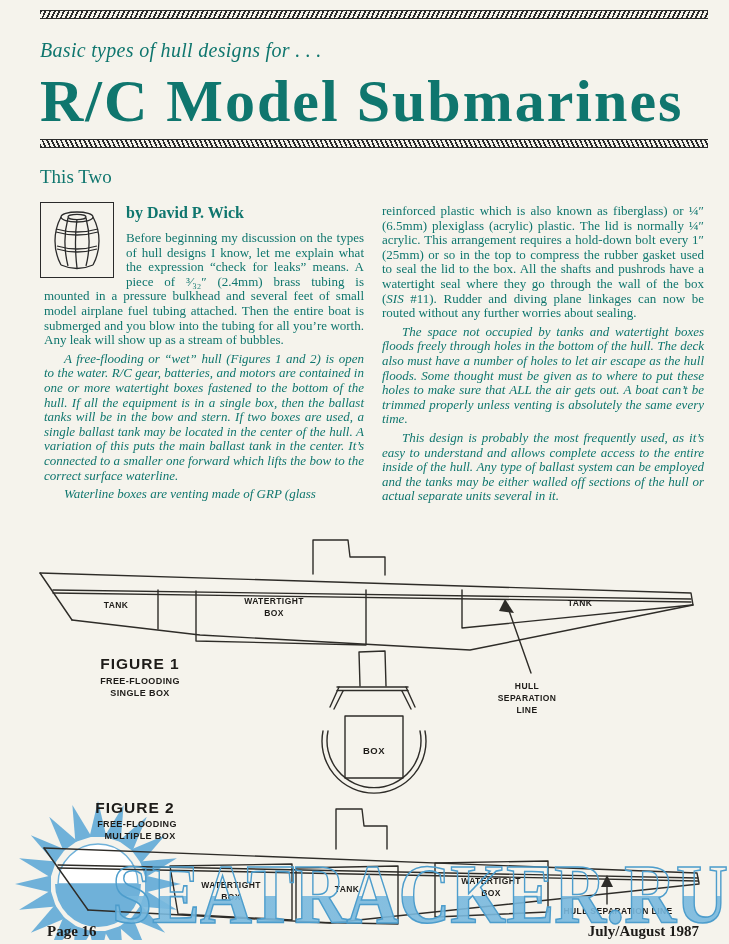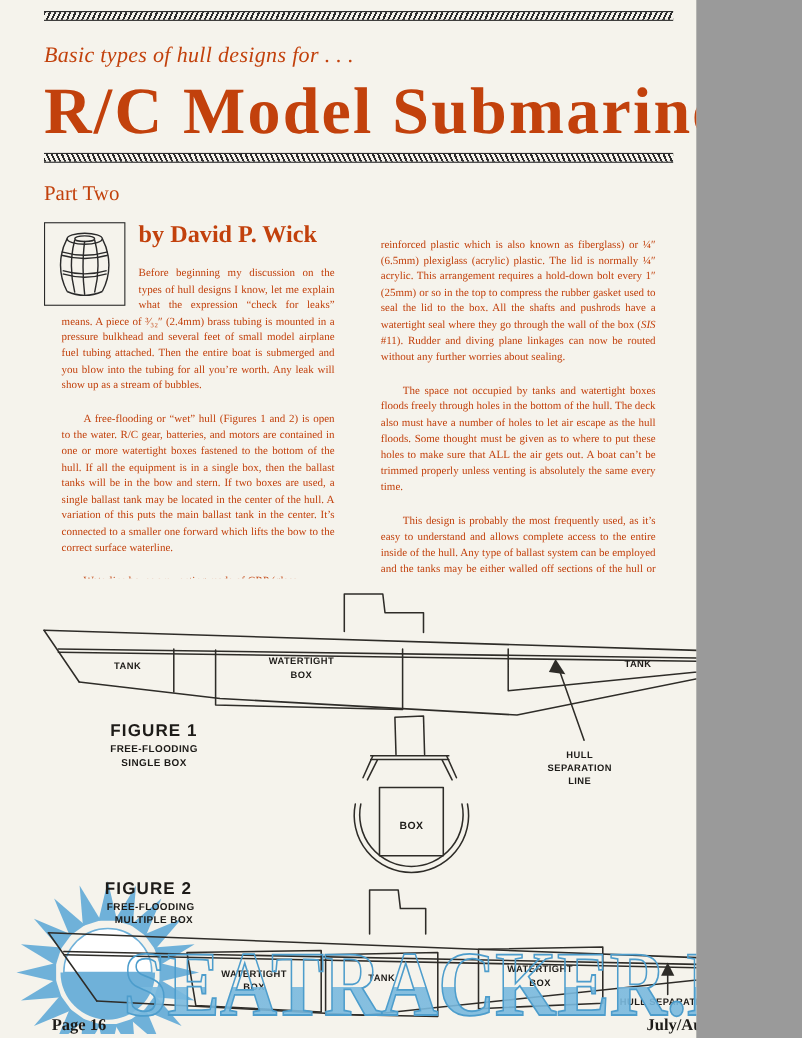--- a/index.html
+++ b/index.html
@@ -1,37 +1,37 @@
 <!DOCTYPE html>
 <html><head>
 <meta charset="utf-8">
 <style>
   html,body{margin:0;padding:0;background:#9a9a9a;}
   .page{
-    position:relative;width:633px;height:944px;box-sizing:border-box;
-    background:#f5f3ec;color:#c2410c;overflow:hidden;
+    position:relative;width:729px;height:944px;box-sizing:border-box;
+    background:#f5f3ec;color:#0f766e;overflow:hidden;
     padding:0 21px 0 40px;
     font-family:"Liberation Serif", serif;
   }
   .rope{
     height:7px;
     border-top:1.4px solid #2b2b2b;border-bottom:1.4px solid #2b2b2b;
     background:repeating-linear-gradient(115deg,#2b2b2b 0 1.7px,rgba(0,0,0,0) 1.7px 4.2px);
   }
   .rope-top{margin-top:10px;}
   .rope-mid{margin-top:10px;background:repeating-linear-gradient(65deg,#2b2b2b 0 1.7px,rgba(0,0,0,0) 1.7px 4.2px);}
   .kicker{font-style:italic;font-size:20px;margin-top:20px;height:26px;letter-spacing:.3px;}
   .title{font-size:60px;font-weight:bold;margin:8px 0 0 0;line-height:56px;letter-spacing:2px;white-space:nowrap;}
   .part{margin-top:18px;font-size:19px;height:24px;}
   .columns{display:flex;gap:10px;margin-top:10px;height:326px;overflow:hidden;}
   .col-left{width:328px;}
   .col-right{width:330px;}
-  .body{font-size:10px;line-height:14.6px;text-align:justify;margin:16px;}
-  .indent{text-indent:20px;}
-  .byline{font-size:22px;font-weight:bold;margin:0 0 5px 8px;line-height:26px;}
+  .body{font-size:13px;line-height:14.6px;text-align:justify;margin:4px;}
+  .indent{text-indent:20px;font-style:italic;}
+  .byline{font-size:16px;font-weight:bold;margin:0 0 5px 8px;line-height:26px;}
   .barrel{
     float:left;width:72px;height:74px;border:1.5px solid #2a2a2a;
     margin:2px 12px 2px 0;display:flex;align-items:center;justify-content:center;
   }
   .figures{position:relative;height:414px;margin-left:-40px;margin-right:-21px;}
   .ln{stroke:#2e2c28;stroke-width:1.4;fill:none;stroke-linejoin:round;stroke-linecap:round;}
   .flab{font-family:"Liberation Sans",sans-serif;font-weight:bold;fill:#1d1b18;text-anchor:middle;letter-spacing:.4px;}
   .s85{font-size:8.5px;}
   .s9{font-size:9px;}
   .s95{font-size:9.5px;}
@@ -45,21 +45,21 @@
 <div class="page">
 
   <div class="rope rope-top"></div>
 
   <div class="kicker">Basic types of hull designs for . . .</div>
 
   <h1 class="title">R/C Model Submarines</h1>
 
   <div class="rope rope-mid"></div>
 
-  <div class="part">Part Two</div>
+  <div class="part">This Two</div>
 
   <div class="columns">
     <div class="col-left">
       <div class="barrel">
         <svg width="58" height="64" viewBox="0 0 58 64">
           <g stroke="#2a2a2a" stroke-width="1.3" fill="none">
             <ellipse cx="29" cy="9" rx="16" ry="5"></ellipse>
             <path d="M13,9 C 5,24 5,42 13,57"></path>
             <path d="M45,9 C 53,24 53,42 45,57"></path>
             <path d="M13,57 Q 29,64 45,57"></path>

